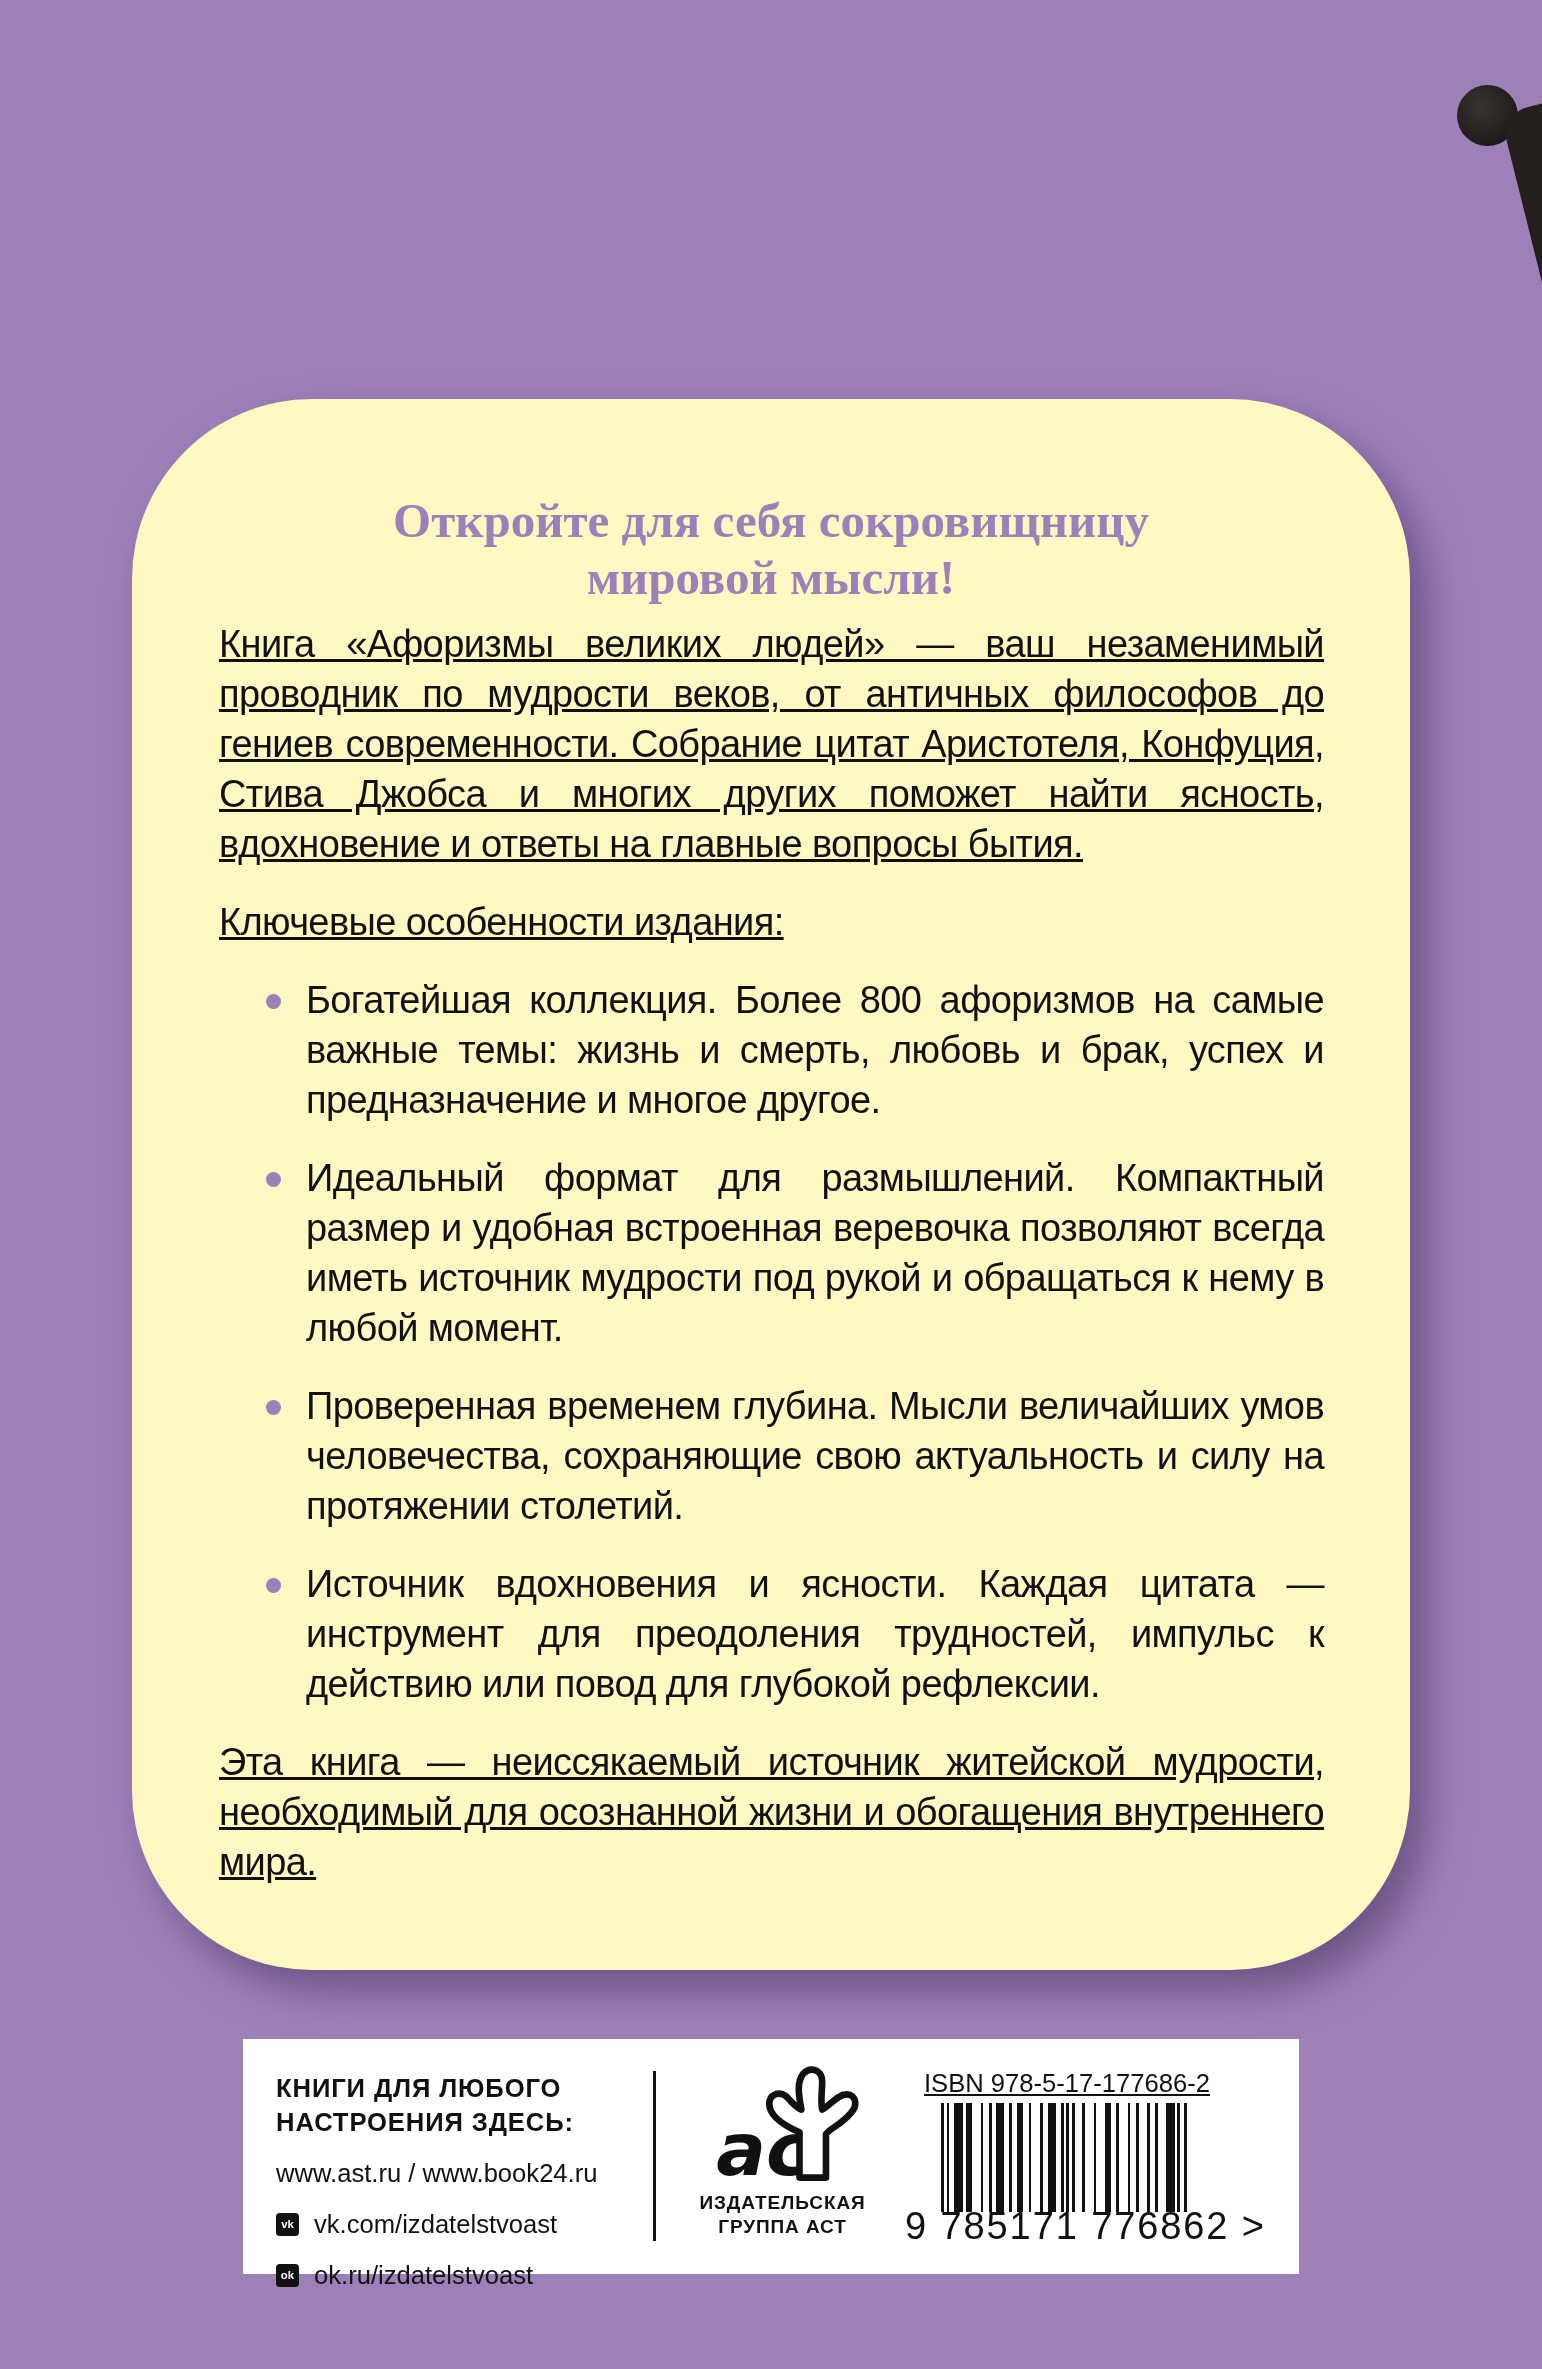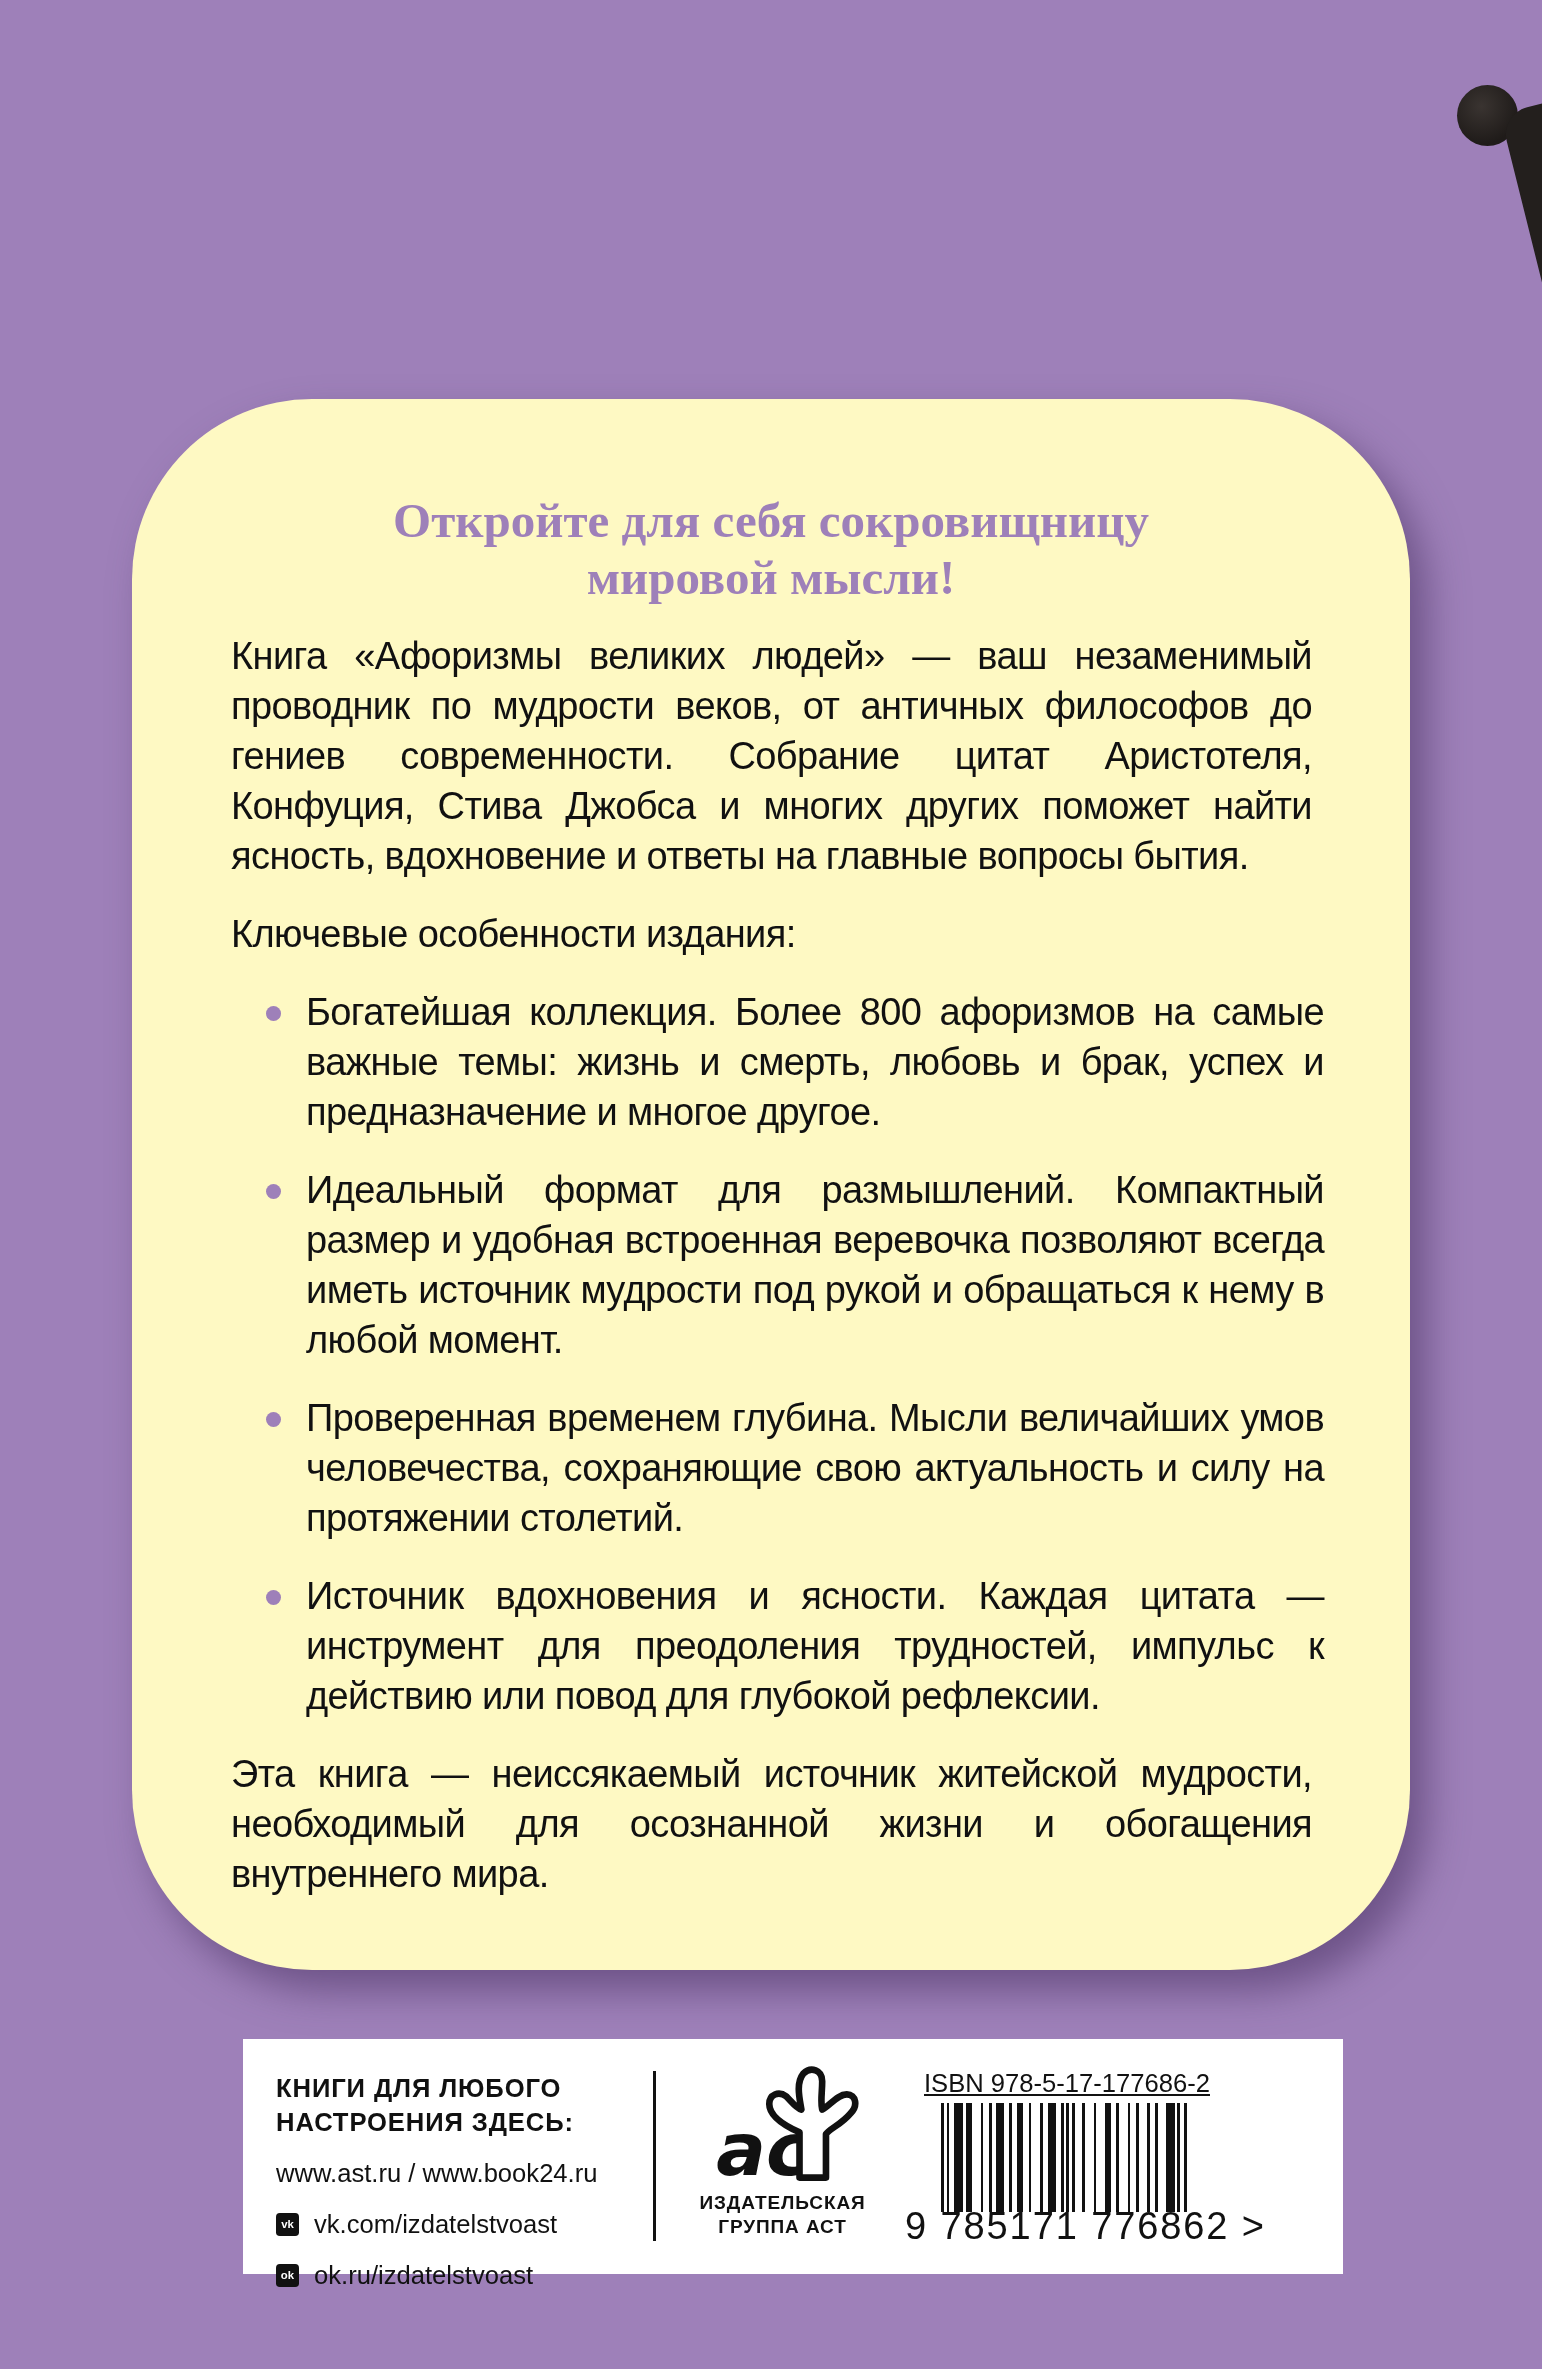--- a/index.html
+++ b/index.html
@@ -37,40 +37,39 @@
     font-weight: bold;
     font-size: 49px; line-height: 57px;
   }
   .body {
     position: absolute; left: 87px; width: 1105px; top: 220px;
     color: #111111;
     font-family: "Liberation Sans Narrow", "Liberation Sans", sans-serif;
     font-size: 38px; line-height: 50px;
     letter-spacing: -0.6px;
   }
-  .body p { margin: 12px; text-align: justify; }
+  .body p { margin: 0; text-align: justify; text-decoration: underline; }
   .intro { margin-bottom: 28px !important; }
   .features-title { margin-bottom: 28px !important; }
   ul.features { list-style: none; margin: 0; padding: 0; }
   ul.features li {
     position: relative; padding-left: 87px; margin-bottom: 28px;
     text-align: justify;
   }
   ul.features li .dot {
     position: absolute; left: 47px; top: 19px;
     width: 15px; height: 15px; border-radius: 50%;
     background: #9E80B9;
   }
   .outro { margin-top: 3.8px; }
 
   .info {
     position: absolute; left: 243px; top: 2039px;
     width: 1056px; height: 235px;
     background: #ffffff;
-    padding-left: 44px;
   }
   .info-left {
     position: absolute; left: 33px; top: 32px;
     color: #111;
   }
   .info-title {
     font-family: "Liberation Sans", sans-serif;
     font-weight: bold; font-size: 25.6px; line-height: 34px;
     letter-spacing: 0.9px;
   }

